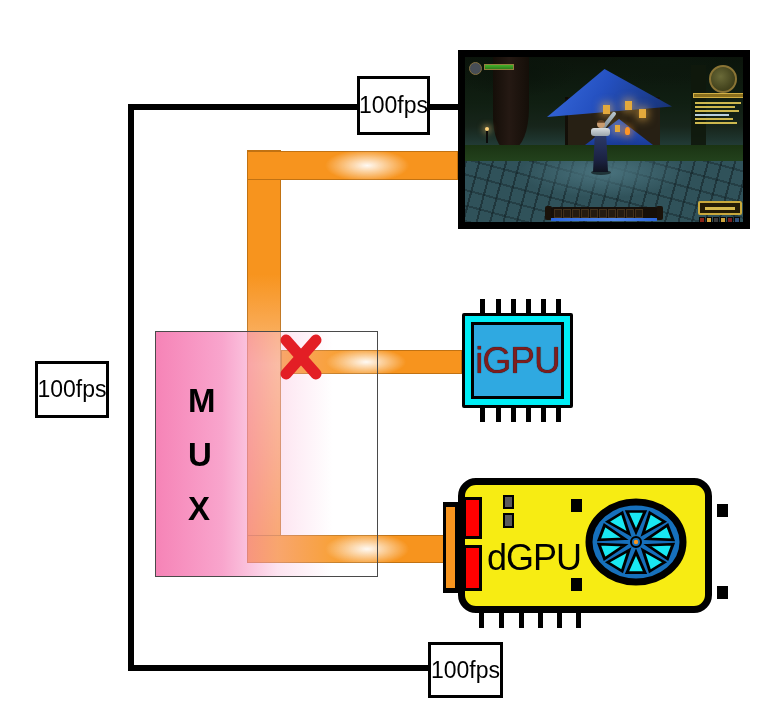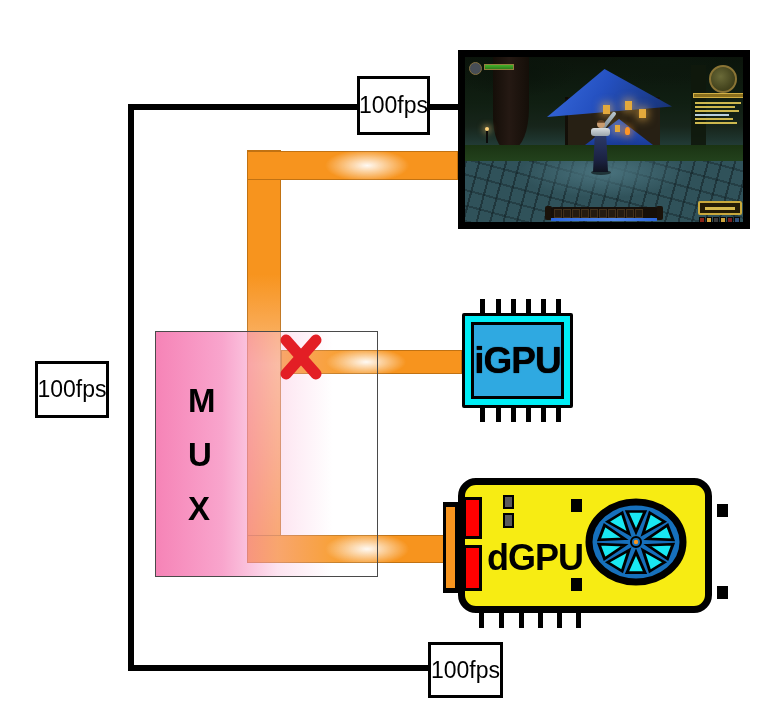--- a/index.html
+++ b/index.html
@@ -66,21 +66,21 @@
   #igpu-body {
     left:462px; top:313px; width:111px; height:95px; z-index:3;
     background:#00EDF5; border:3px solid #000; border-radius:2px;
   }
   #igpu-inner {
     position:absolute; left:6px; top:6px; width:93px; height:77px;
     background:#2FA9E1; border:3px solid #000;
     display:flex; align-items:center; justify-content:center;
   }
   #igpu-label {
-    font-weight:bold; font-size:37px; letter-spacing:-1px; color:#000000;
+    font-weight:normal; font-size:37px; letter-spacing:-1px; color:#7f1d1d;
     text-shadow:0 0 1px #000;
   }
 
   
   #dgpu-bracket { left:443px; top:502px; width:16px; height:91px; background:#000; z-index:3; }
   #dgpu-bracket-stripe { position:absolute; left:3px; top:5px; width:9px; height:81px; background:#F7941E; }
   #dgpu-body {
     left:458px; top:478px; width:254px; height:135px; z-index:4;
     background:#F7EC13; border:7px solid #000; border-radius:18px;
   }
@@ -89,21 +89,21 @@
   #dgpu-port-bottom { left:463px; top:545px; width:19px; height:46px; }
   .small-sq { position:absolute; z-index:5; }
   #dgpu-chip-a { left:503px; top:495px; width:11px; height:14px; background:#5A5A5A; border:2px solid #000; }
   #dgpu-chip-b { left:503px; top:513px; width:11px; height:15px; background:#5A5A5A; border:2px solid #000; }
   #dgpu-dot-a  { left:571px; top:499px; width:11px; height:13px; background:#000; }
   #dgpu-dot-b  { left:571px; top:578px; width:11px; height:13px; background:#000; }
   #dgpu-tab-a  { left:717px; top:504px; width:11px; height:13px; background:#000; }
   #dgpu-tab-b  { left:717px; top:586px; width:11px; height:13px; background:#000; }
   #dgpu-label {
     position:absolute; left:487px; top:540px; width:98px; z-index:5;
-    font-weight:bold; font-size:36px; letter-spacing:-1px; color:#000; line-height:1;
+    font-weight:normal; font-size:36px; letter-spacing:-1px; color:#000; line-height:1;
   }
   #dgpu-fan { left:585px; top:498px; width:102px; height:88px; z-index:5; }
   .dgpu-pin { position:absolute; top:611px; width:5px; height:17px; background:#000; z-index:3; }
 
   
   #screen { left:458px; top:50px; width:292px; height:179px; background:#000; z-index:4; }
   #screen-content {
     position:absolute; left:7px; top:7px; width:278px; height:165px; overflow:hidden;
     background:linear-gradient(180deg,#0b140b 0%,#101f12 28%,#17251b 42%,#24403c 56%,#2c4a4b 72%,#253f41 100%);
   }

